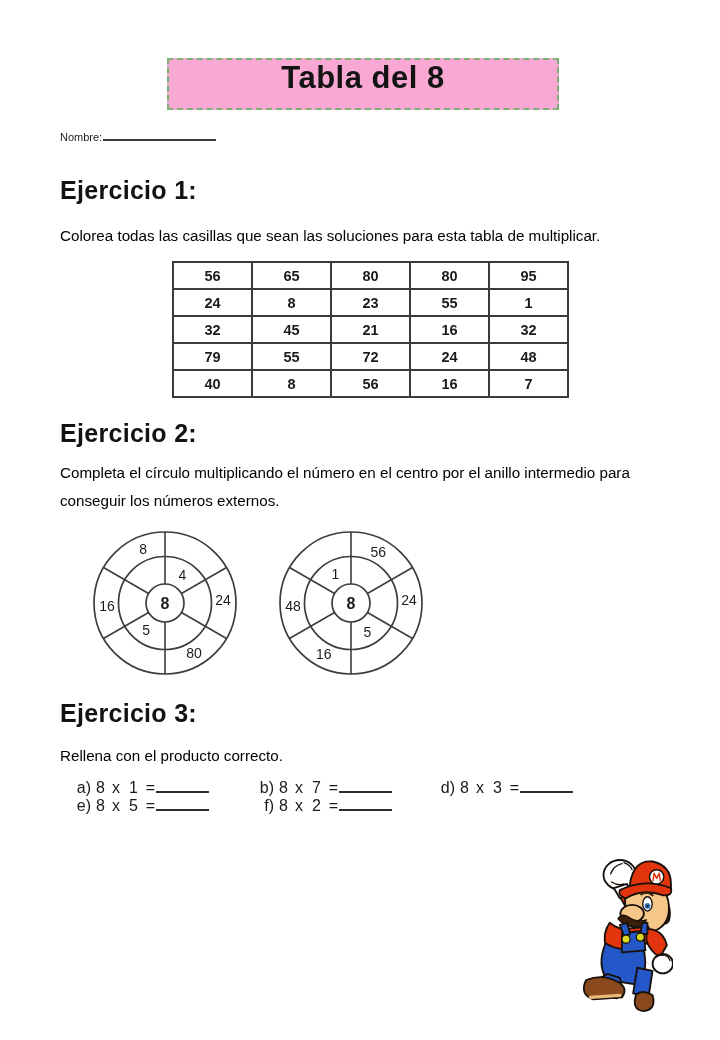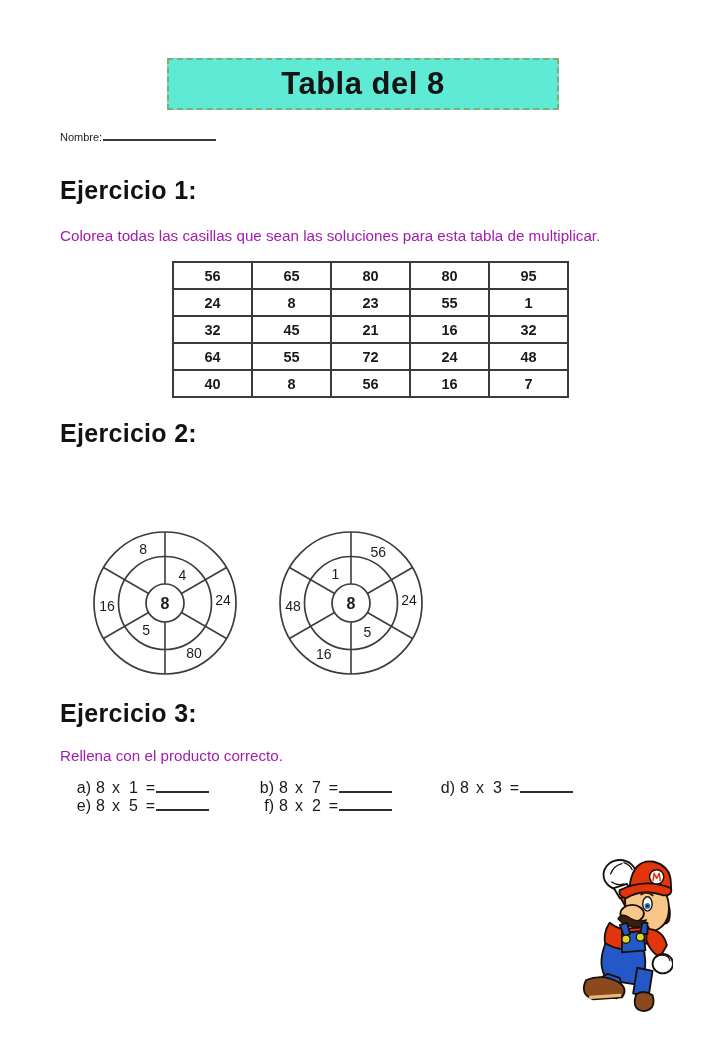--- a/index.html
+++ b/index.html
@@ -3,35 +3,35 @@
 <meta charset="utf-8">
 <style>
   html,body { margin:0; padding:0; background:#ffffff; }
   #page {
     position:relative; width:720px; height:1040px; background:#ffffff;
     font-family:"Liberation Sans", sans-serif; color:#1d1d1d; overflow:hidden;
   }
   
   .title-box {
     position:absolute; left:167px; top:58px; width:388px; height:48px;
-    border:2px dashed #7cae76; display:flex; align-items:center; justify-content:center;
-    background:#5eead4;
+    border:2px dashed #7cae76; display:flex; justify-content:center;
+    background:#f9a8d4;
   }
   .title-box h1 { margin:0; font-size:31px; font-weight:bold; letter-spacing:0.5px; color:#141414; }
 
   
   .nombre { position:absolute; left:60px; top:126px; font-size:11px; }
   .nombre .line { display:inline-block; width:113px; height:13px; border-bottom:2px solid #3a3a3a; margin-left:1px; }
 
   
   .ex-heading { position:absolute; left:60px; margin:0; font-size:25px; font-weight:bold; letter-spacing:0.3px; color:#121212; }
   #ex1-heading { top:176px; }
   #ex2-heading { top:419px; }
   #ex3-heading { top:699px; }
-  .instructions { position:absolute; left:60px; margin:0; font-size:15.2px; line-height:27.5px; color:#a21caf; }
+  .instructions { position:absolute; left:60px; margin:0; font-size:15.2px; line-height:27.5px; color:#000000; }
   #ex1-instructions { top:222px; width:660px; }
   #ex2-instructions { top:459px; width:585px; }
   #ex3-instructions { top:742px; width:520px; }
 
   
   #number-table { position:absolute; left:172px; top:261px; border-collapse:collapse; }
   #number-table td {
     width:77px; height:25px; border:2px solid #3b3b3b; padding:0;
     text-align:center; vertical-align:middle; font-size:14.5px; font-weight:bold; color:#1a1a1a;
     background:#ffffff;
@@ -87,37 +87,38 @@
           <td>1</td>
         </tr>
         <tr>
           <td>32</td>
           <td>45</td>
           <td>21</td>
           <td>16</td>
           <td>32</td>
         </tr>
         <tr>
-          <td>64</td>
+          <td>79</td>
           <td>55</td>
           <td>72</td>
           <td>24</td>
           <td>48</td>
         </tr>
         <tr>
           <td>40</td>
           <td>8</td>
           <td>56</td>
           <td>16</td>
           <td>7</td>
         </tr>
       </tbody>
   </table>
 
   <h2 class="ex-heading" id="ex2-heading">Ejercicio 2:</h2>
+  <p class="instructions" id="ex2-instructions">Completa el círculo multiplicando el número en el centro por el anillo intermedio para conseguir los números externos.</p>
 
   <div id="circles">
       <svg viewBox="0 0 150 150" class="wheel">
         <circle cx="75" cy="75" r="71" fill="#ffffff" stroke="#3d3d3d" stroke-width="1.7"></circle>
         <circle cx="75" cy="75" r="46.5" fill="none" stroke="#3d3d3d" stroke-width="1.7"></circle>
         <circle cx="75" cy="75" r="19" fill="none" stroke="#3d3d3d" stroke-width="1.7"></circle>
         <line x1="91.45448267190434" y1="65.5" x2="136.48780366869516" y2="39.50000000000001" stroke="#3d3d3d" stroke-width="1.6"></line>
         <line x1="75" y1="56" x2="75" y2="4" stroke="#3d3d3d" stroke-width="1.6"></line>
         <line x1="58.54551732809566" y1="65.5" x2="13.51219633130485" y2="39.50000000000001" stroke="#3d3d3d" stroke-width="1.6"></line>
         <line x1="58.54551732809567" y1="84.5" x2="13.512196331304857" y2="110.5" stroke="#3d3d3d" stroke-width="1.6"></line>

